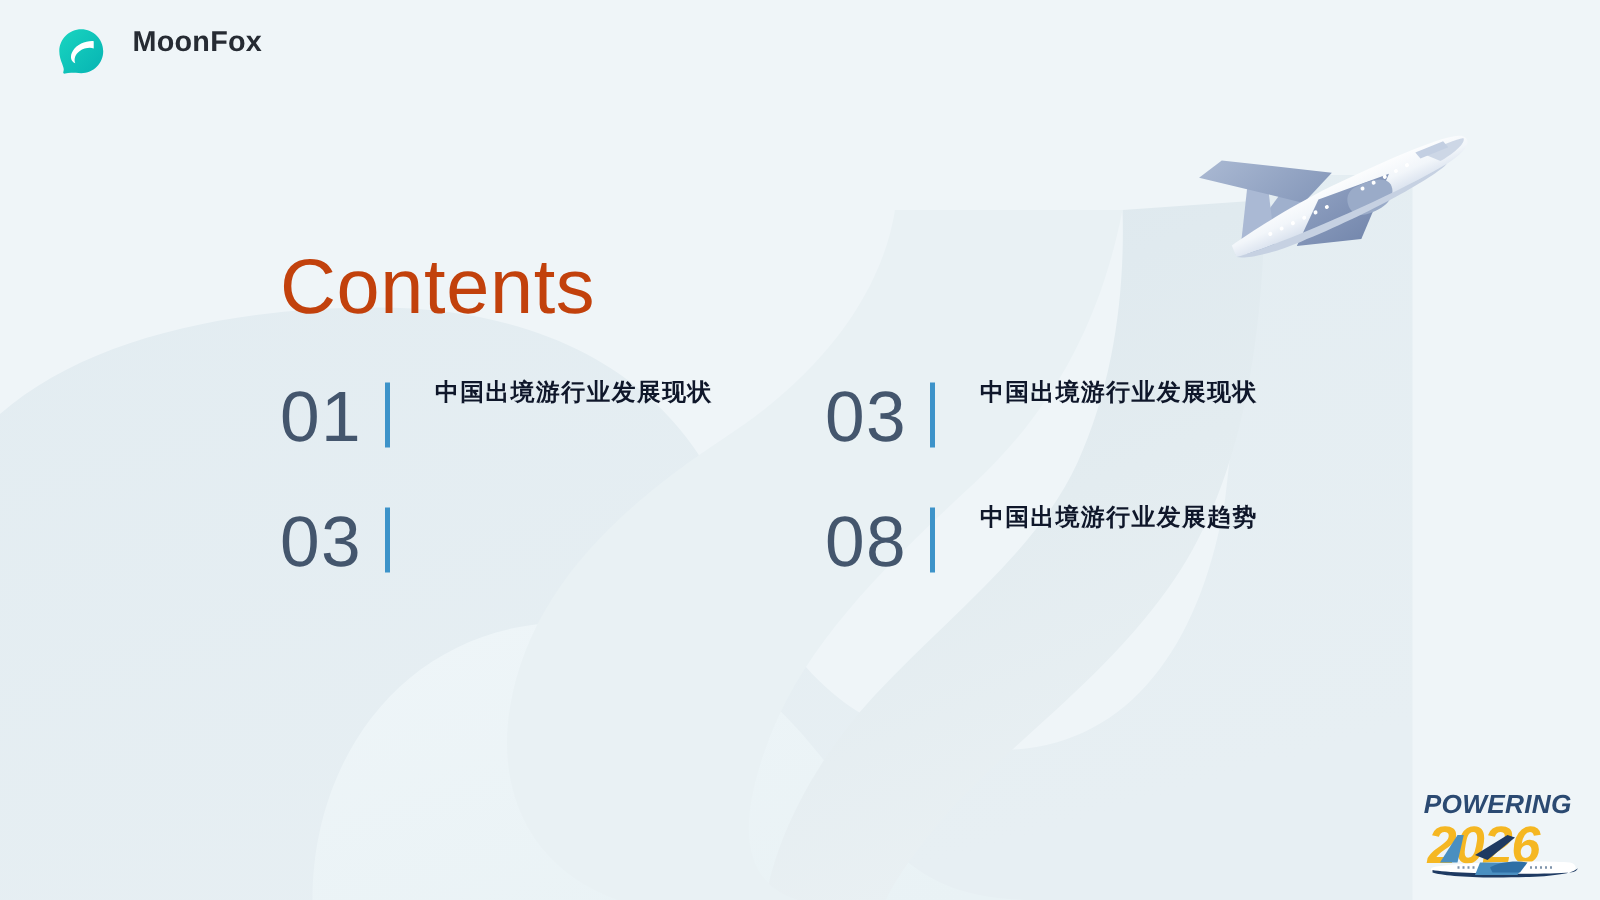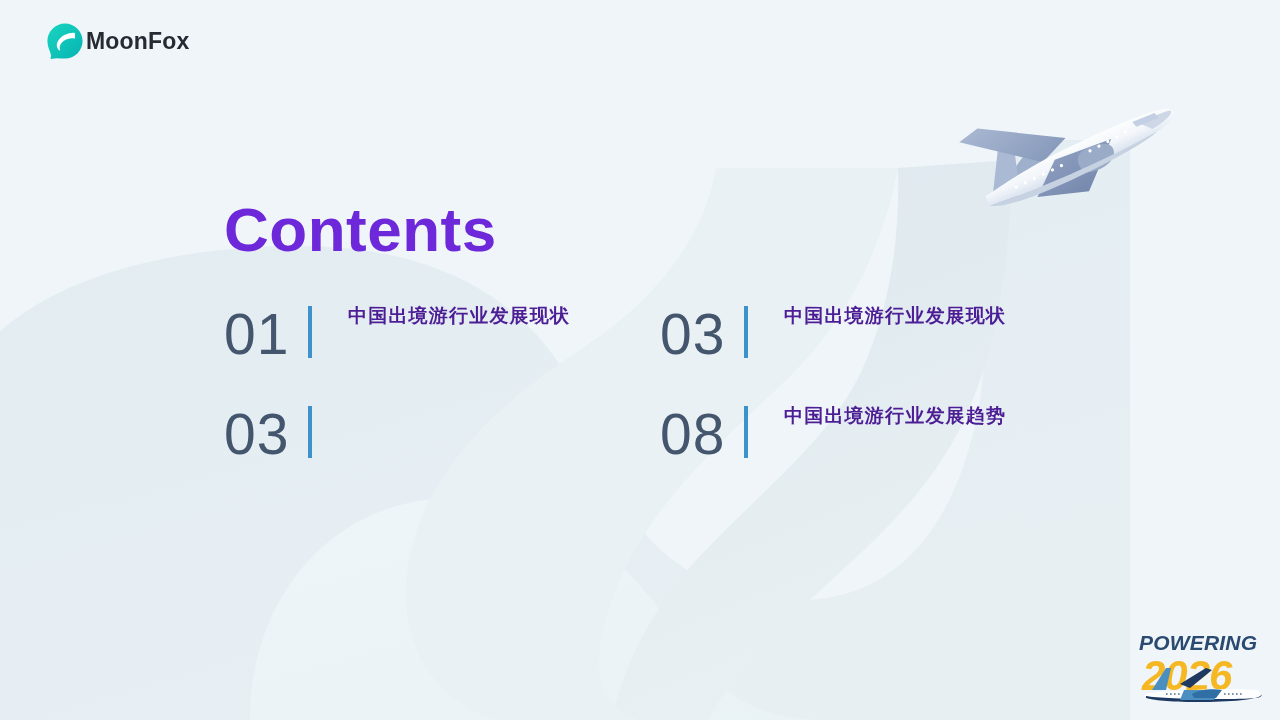--- a/index.html
+++ b/index.html
@@ -32,22 +32,22 @@
     height: 720px;
     pointer-events: none;
   }
 
   
   .brand {
     position: absolute;
     left: 46px;
     top: 22px;
     display: flex;
-    align-items: center;
-    gap: 2px;
+    align-items: flex-start;
+    gap: 22px;
   }
   .brand-mark {
     width: 38px;
     height: 38px;
     display: block;
   }
   .brand-name {
     font-size: 23px;
     font-weight: bold;
     letter-spacing: 0.2px;
@@ -55,23 +55,23 @@
     line-height: 1;
     white-space: nowrap;
   }
 
   
   .page-title {
     position: absolute;
     left: 224px;
     top: 196px;
     font-size: 62px;
-    font-weight: 700;
+    font-weight: 400;
     letter-spacing: 0.5px;
-    color: #6d28d9;
+    color: #c2410c;
     line-height: 1.1;
     white-space: nowrap;
   }
 
   
   .toc {
     position: absolute;
     left: 224px;
     top: 306px;
     width: 880px;
@@ -96,24 +96,25 @@
     width: 4px;
     height: 52px;
     background: #3d93c9;
     margin-left: 2px;
     margin-right: 36px;
     flex: none;
   }
   .toc-label {
     font-size: 19px;
     font-weight: bold;
-    color: #4c1d95;
+    color: #0f172a;
     letter-spacing: 1.2px;
     white-space: nowrap;
     line-height: 1;
+    font-family: Liberation Mono, monospace;
   }
 
   
   .badge {
     position: absolute;
     left: 1136px;
     top: 628px;
     width: 132px;
     height: 84px;
   }

